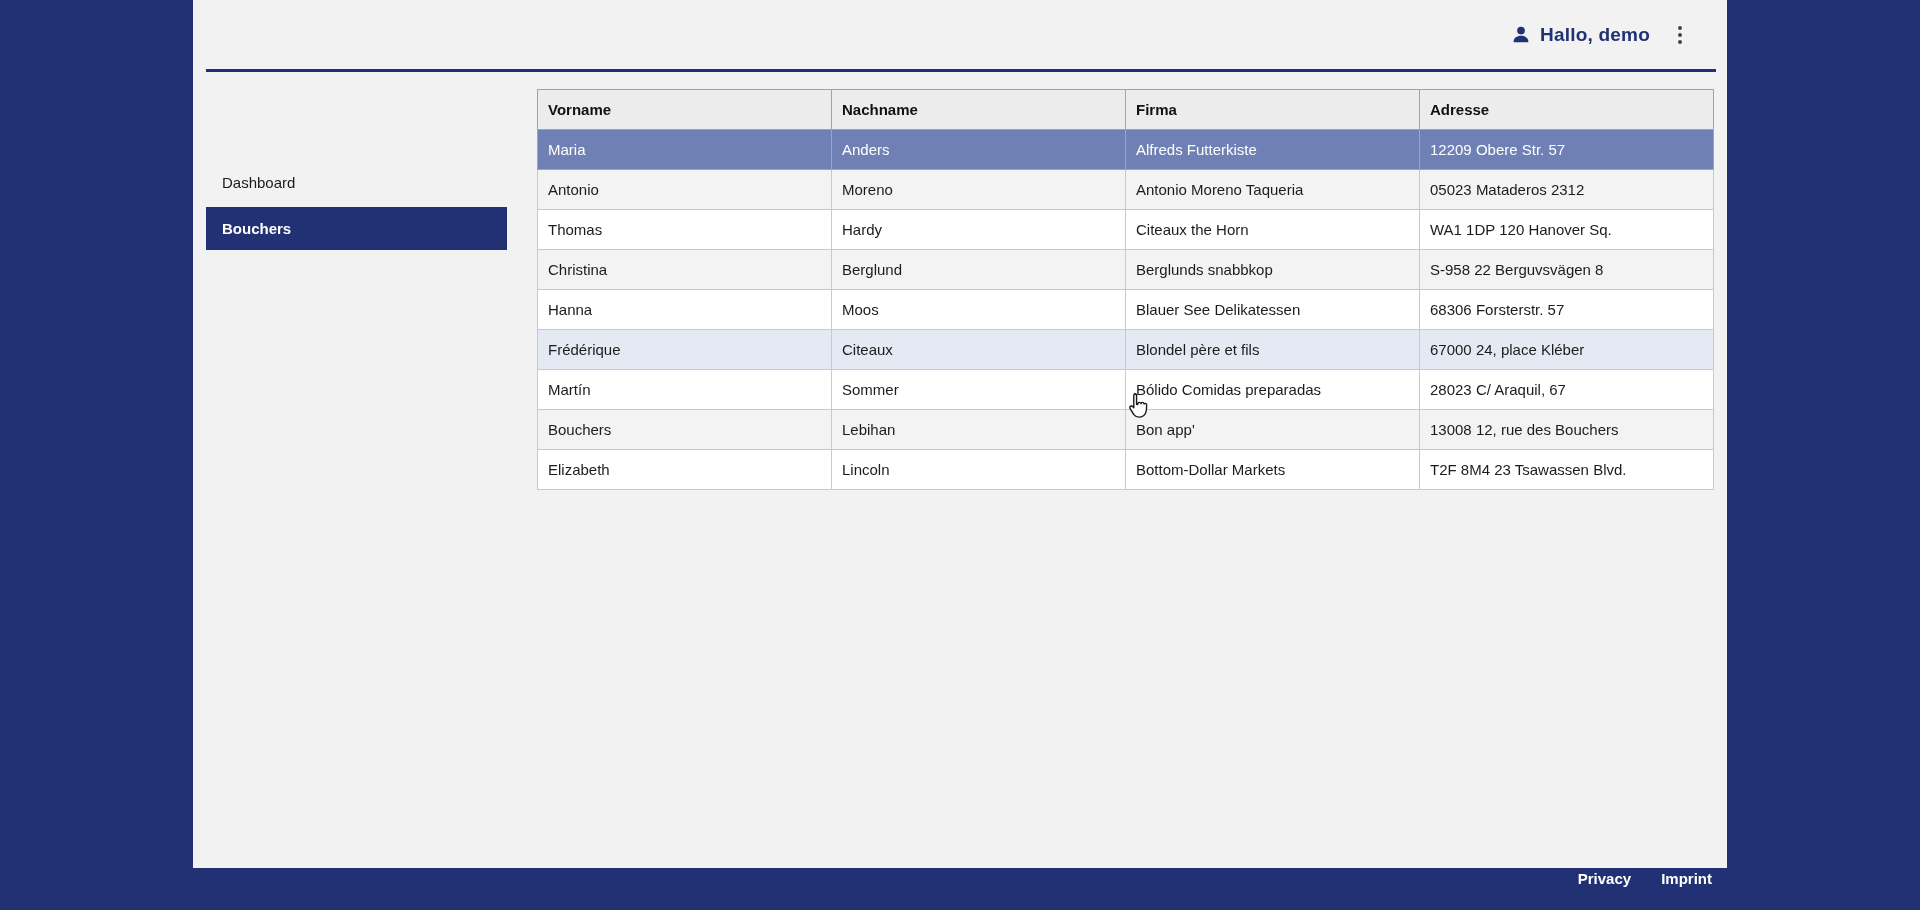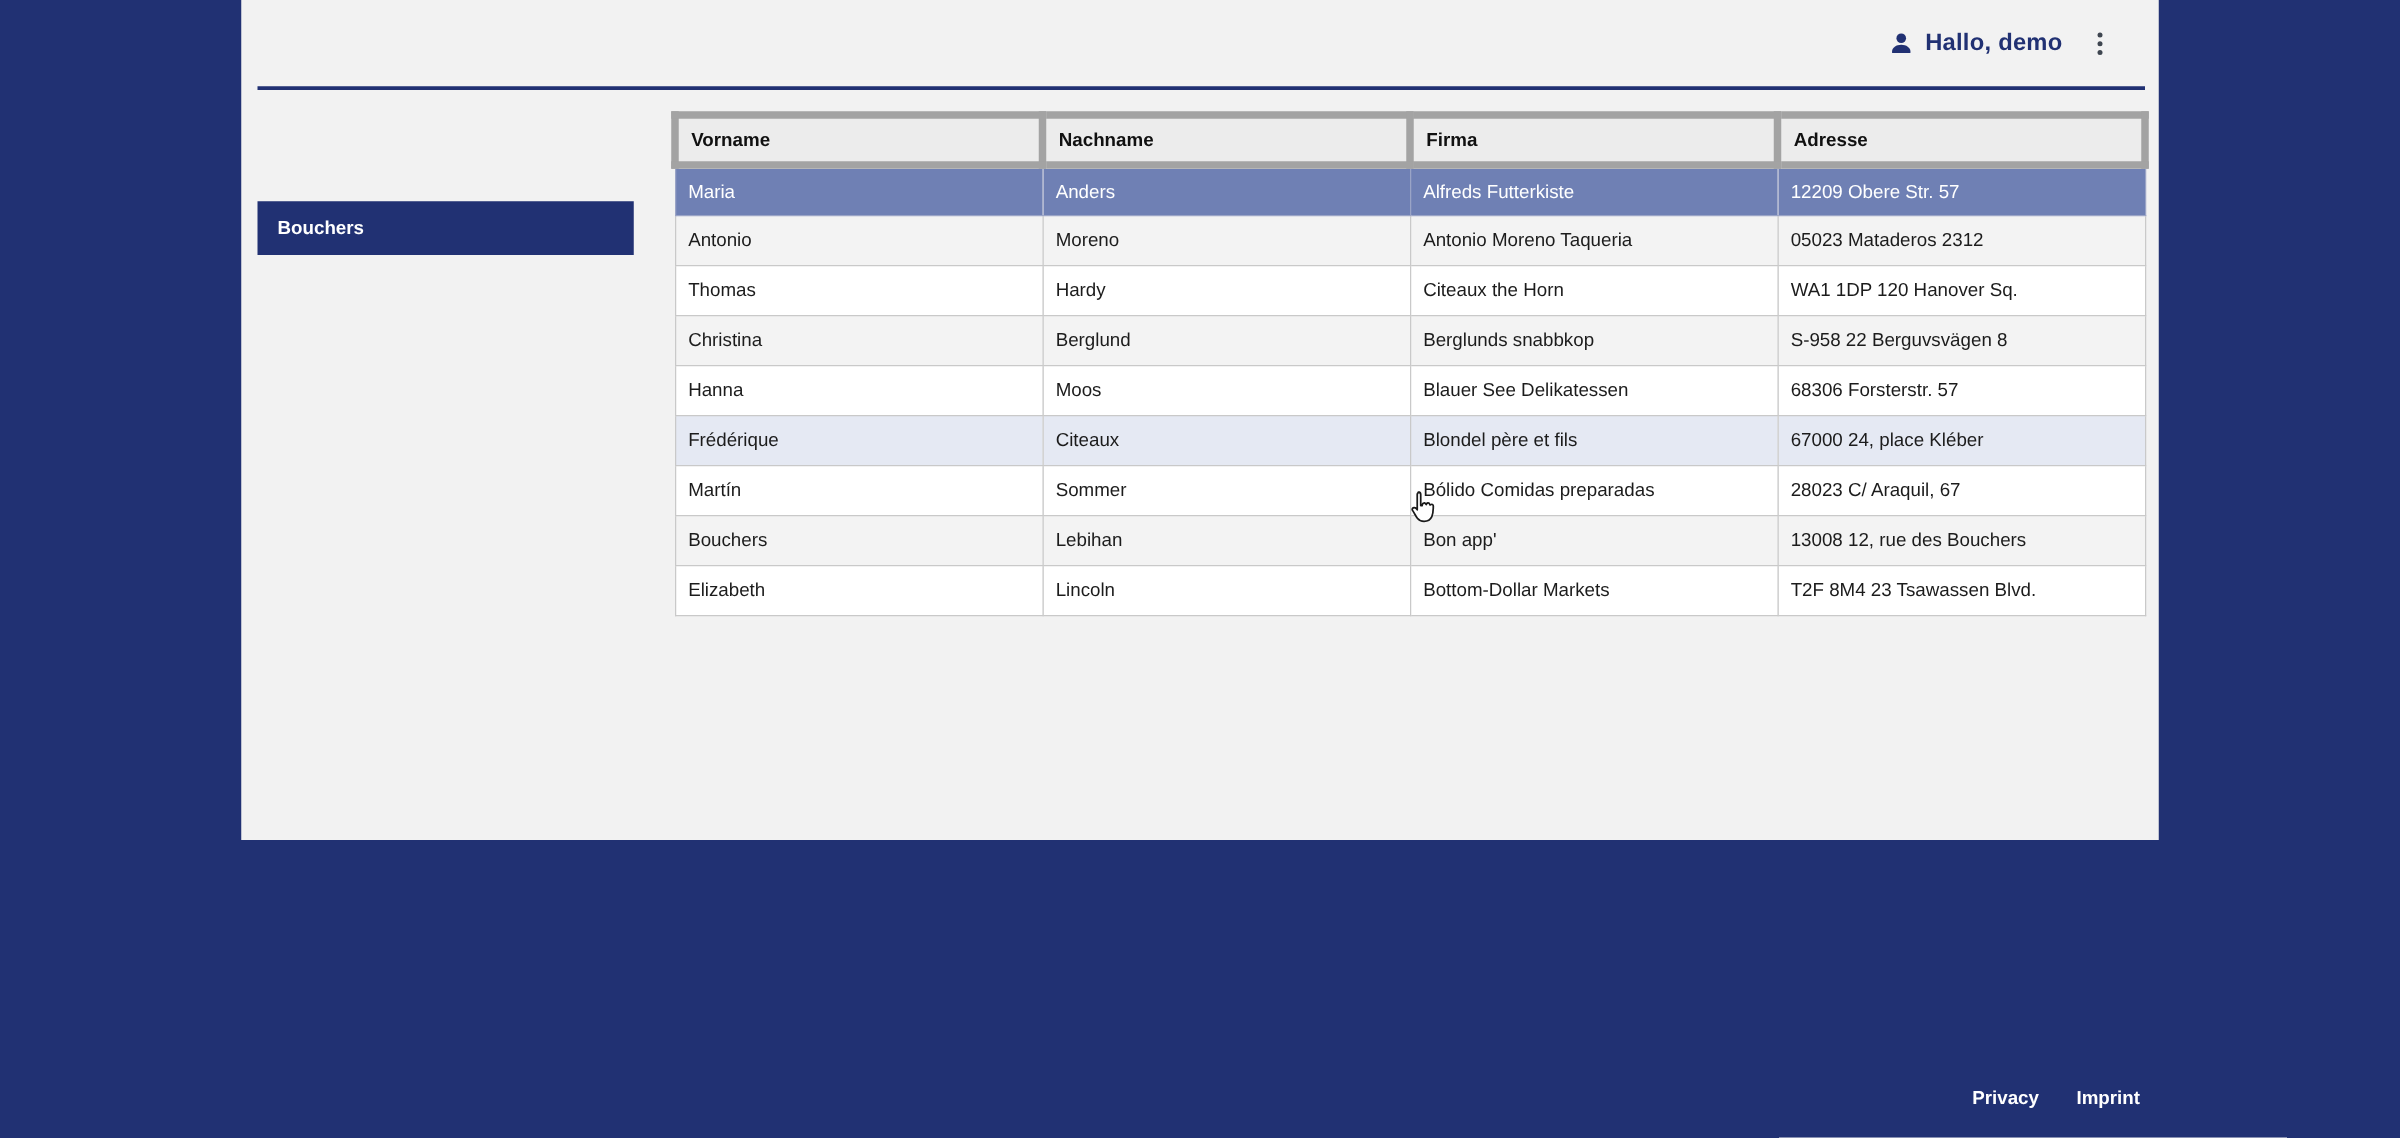--- a/index.html
+++ b/index.html
@@ -6,21 +6,21 @@
   html, body { margin: 0; padding: 0; }
   body {
     width: 1920px; height: 910px;
     position: relative; overflow: hidden;
     background: var(--color-navy, #213173);
     font-family: "Liberation Sans", sans-serif;
   }
 
   .content {
     position: absolute; left: 193px; top: 0;
-    width: 1534px; height: 672px;
+    width: 1534px; height: 868px;
     background: var(--color-page_bg, #f2f2f2);
   }
 
   .topbar {
     position: absolute; top: 22px; right: 39px;
     display: flex; align-items: center; gap: 8px;
   }
   .greeting {
     color: var(--color-navy, #213173);
     font-size: 19px; font-weight: 700; letter-spacing: 0.2px;
@@ -50,21 +50,21 @@
 
   .table-wrap { position: absolute; left: 344px; top: 17px; }
   table { border-collapse: collapse; table-layout: fixed; width: 1176px; }
   th, td {
     width: 294px; height: 40px; padding: 0 10px;
     font-size: 15px; text-align: left; vertical-align: middle;
     overflow: hidden; white-space: nowrap;
   }
   th {
     background: var(--color-header_row_bg, #ececec);
-    border: 6px solid #a3a3a3; font-weight: 700; color: #111; cursor: pointer;
+    border: 1px solid #a3a3a3; font-weight: 700; color: #111; cursor: pointer;
   }
   td { border: 1px solid #c9c9c9; color: #1c1c1c; }
   tbody tr:nth-child(odd)  { background: #ffffff; }
   tbody tr:nth-child(even) { background: var(--color-zebra_row, #f3f3f3); }
   tbody tr { cursor: pointer; }
   tbody tr.row-hover { background: var(--color-hover_row, #e5e9f3); }
   tbody tr.row-selected { background: var(--color-selected_row, #6f80b4); }
   tbody tr.row-selected td { color: #ffffff; border-color: #9aa4c6; }
 
   .main-area { position: absolute; top: 72px; left: 0; right: 0; bottom: 0; }
@@ -97,20 +97,21 @@
       <span class="dot"></span>
         <span class="dot"></span>
         <span class="dot"></span>
     </span>
   </div>
 
   <div class="divider"></div>
 
   <div class="main-area">
     <nav class="sidebar" id="sidebar">
+        <div class="sidebar-item">Dashboard</div>
         <div class="sidebar-item active">Bouchers</div>
       </nav>
 
     <div class="table-wrap">
       <table>
         <thead>
           <tr id="header-row">
               <th>Vorname</th>
               <th>Nachname</th>
               <th>Firma</th>

